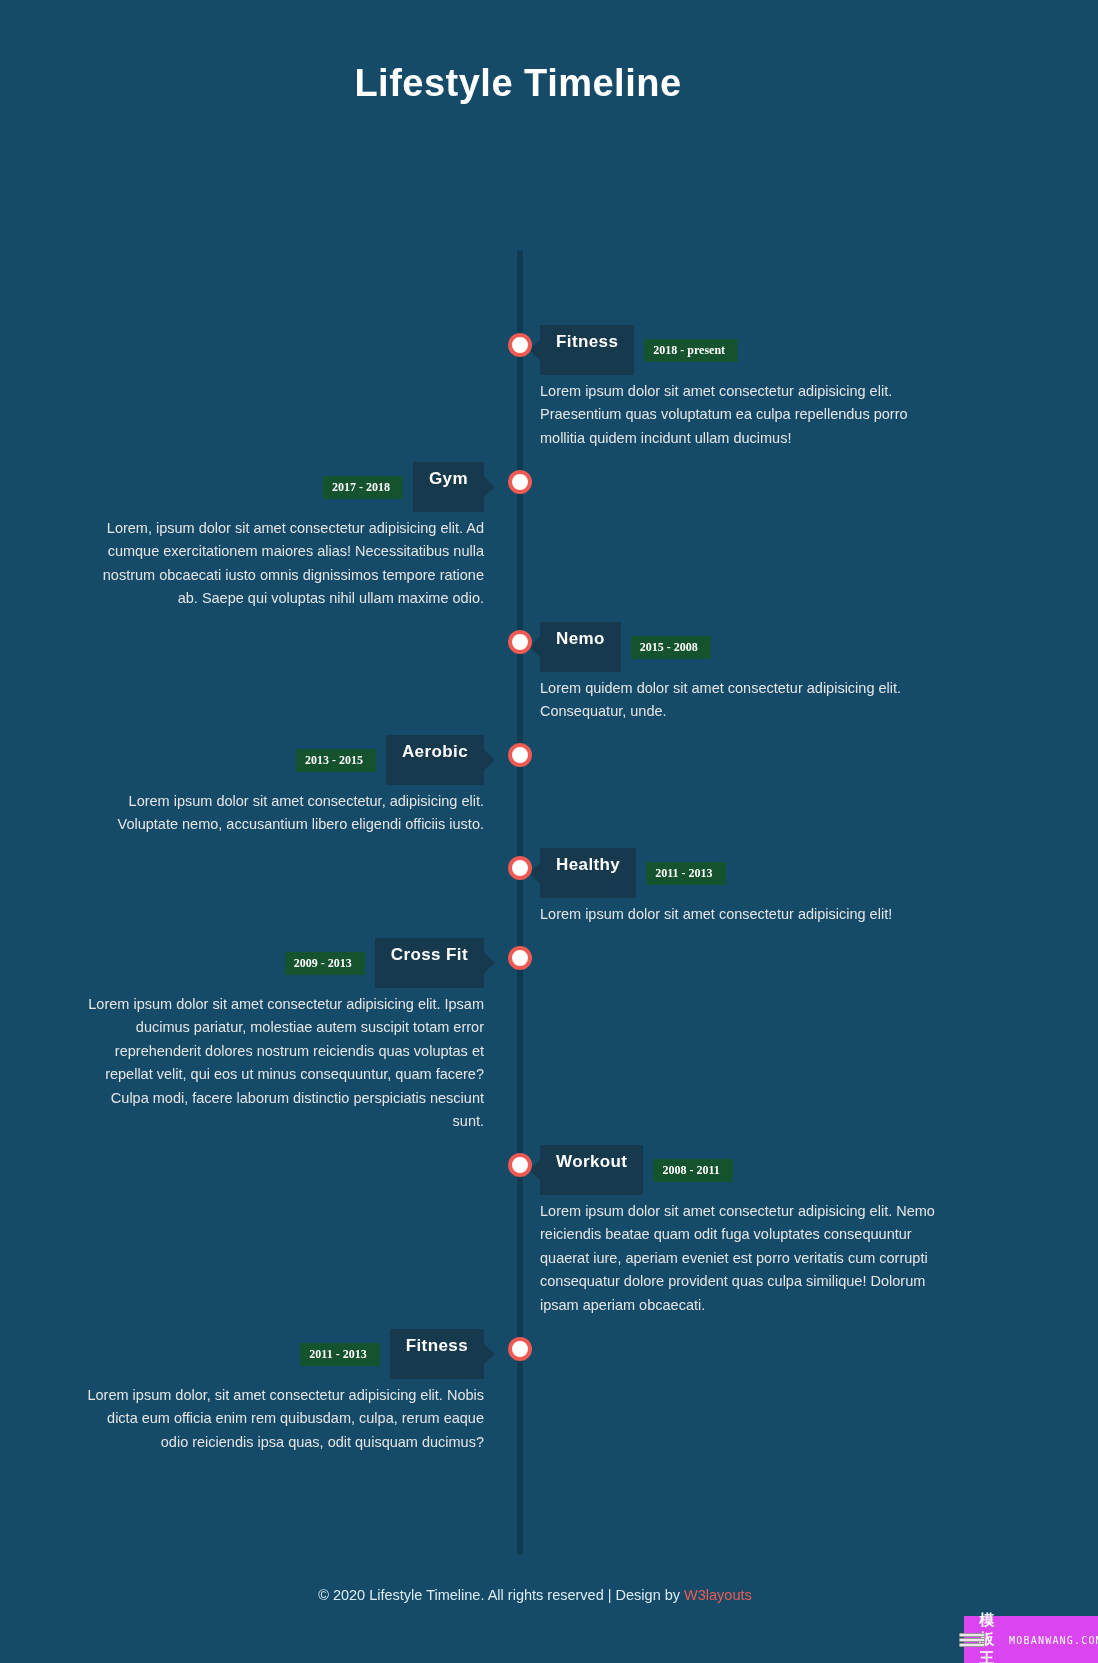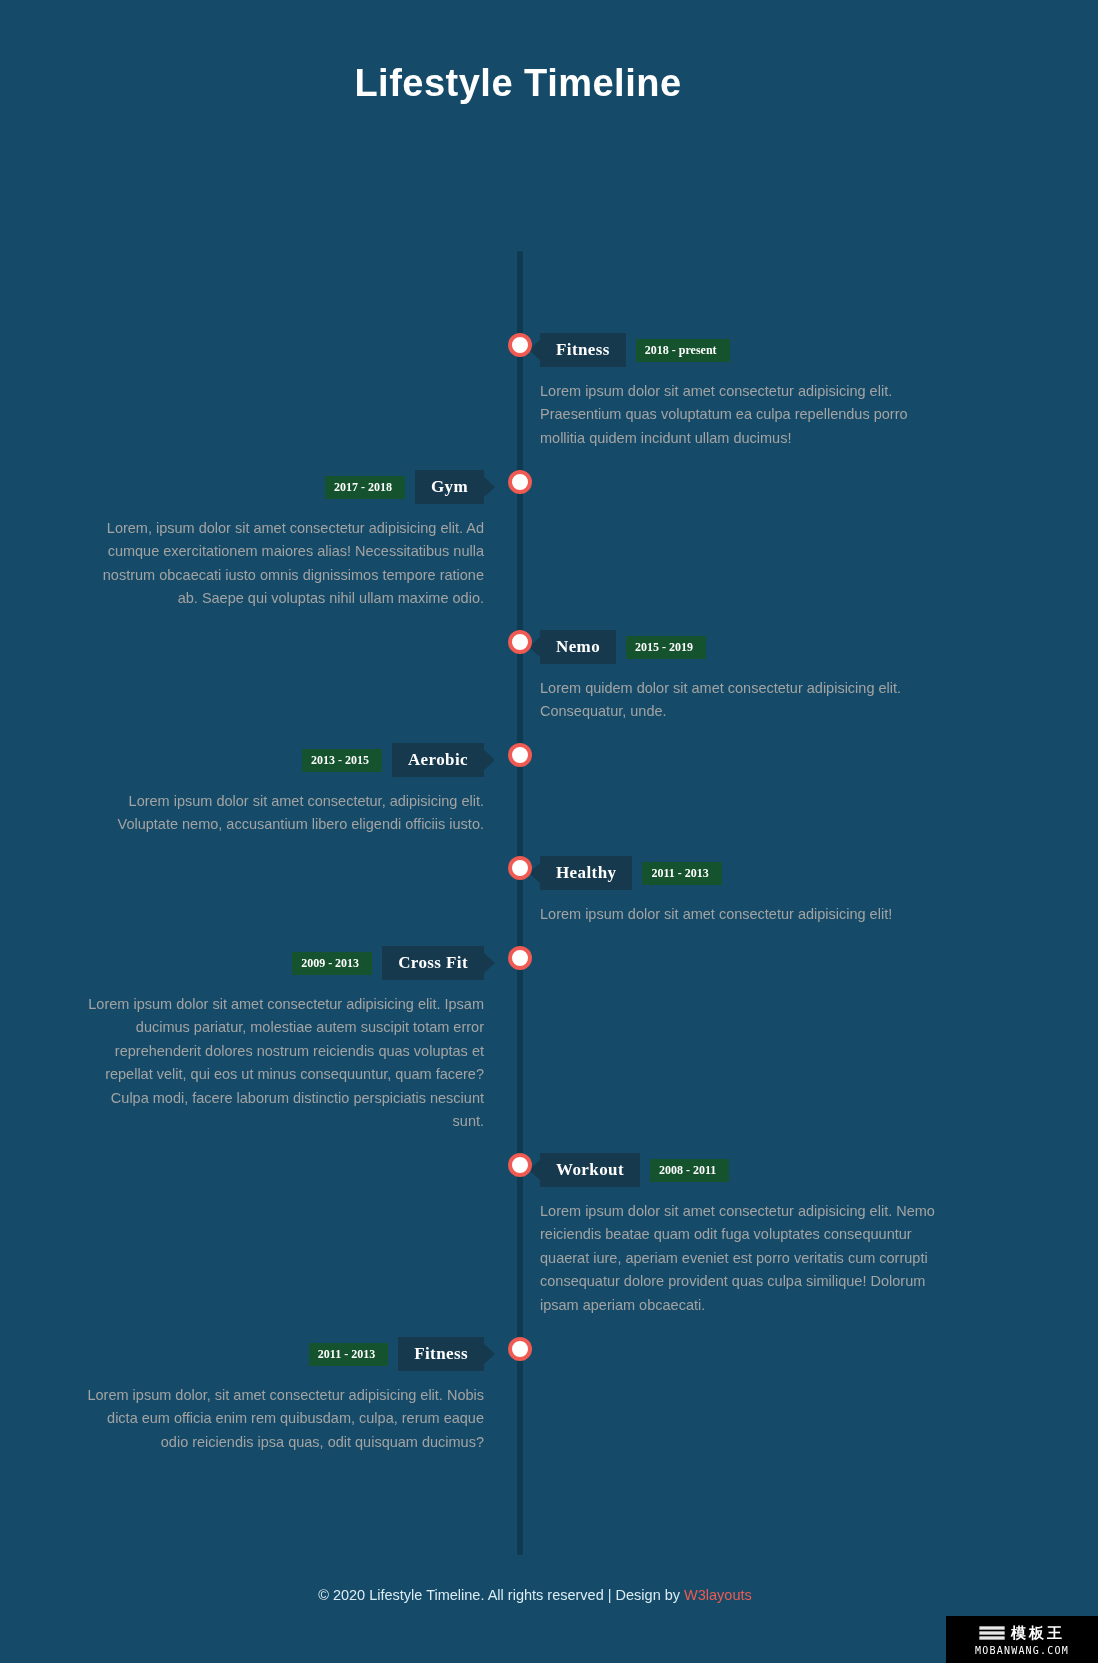--- a/index.html
+++ b/index.html
@@ -90,24 +90,23 @@
     justify-content: flex-end;
   }
 
   .title-badge {
     position: relative;
     background: #16394e;
     color: #ffffff;
     font-size: 17px;
     font-weight: bold;
     letter-spacing: 0.4px;
-    padding: 8px 16px 9px 16px;
+    padding: 8px 16px 25px 16px;
     line-height: 1;
     white-space: nowrap;
-    font-family: Liberation Serif, serif;
   }
   
   .side-right .title-badge::before {
     content: "";
     position: absolute;
     left: -11px;
     top: 50%;
     transform: translateY(-50%);
     border-top: 11px solid transparent;
     border-bottom: 11px solid transparent;
@@ -132,21 +131,21 @@
     font-weight: bold;
     padding: 5px 13px 6px 9px;
     line-height: 1;
     white-space: nowrap;
     font-family: Liberation Serif, serif;
   }
   .side-right .date-badge { margin-left: 10px; }
   .side-left  .date-badge { margin-right: 10px; }
 
   .tl-text {
-    color: #a3a3a3;
+    color: #e5e5e5;
     font-size: 14.5px;
     line-height: 1.62;
     margin-top: 13px;
   }
 
   
   .footer {
     position: absolute;
     left: 0;
     top: 1482px;
@@ -159,25 +158,25 @@
   .footer a {
     color: #ef5b52;
     text-decoration: none;
   }
 
   
   .watermark {
     position: absolute;
     right: 0px;
     bottom: 0px;
-    width: 152px;
+    width: 134px;
     height: 47px;
-    background: #000000;
+    background: #d946ef;
     display: flex;
-    flex-direction: column;
+    flex-direction: row;
     align-items: center;
     justify-content: center;
   }
   .wm-top {
     display: flex;
     align-items: center;
     gap: 6px;
   }
   .wm-books {
     width: 26px;
@@ -238,21 +237,21 @@
             <div class="title-badge">Gym</div>
           </div>
           <div class="tl-text">Lorem, ipsum dolor sit amet consectetur adipisicing elit. Ad cumque exercitationem maiores alias! Necessitatibus nulla nostrum obcaecati iusto omnis dignissimos tempore ratione ab. Saepe qui voluptas nihil ullam maxime odio.</div>
         </div>
       </div>
       <div class="tl-row" style="top: 525px;">
         <div class="tl-dot"></div>
         <div class="side-right">
           <div class="head-line">
             <div class="title-badge">Nemo</div>
-            <div class="date-badge">2015 - 2019</div>
+            <div class="date-badge">2015 - 2008</div>
           </div>
           <div class="tl-text">Lorem quidem dolor sit amet consectetur adipisicing elit. Consequatur, unde.</div>
         </div>
       </div>
       <div class="tl-row" style="top: 638px;">
         <div class="tl-dot"></div>
         <div class="side-left">
           <div class="head-line">
             <div class="date-badge">2013 - 2015</div>
             <div class="title-badge">Aerobic</div>

